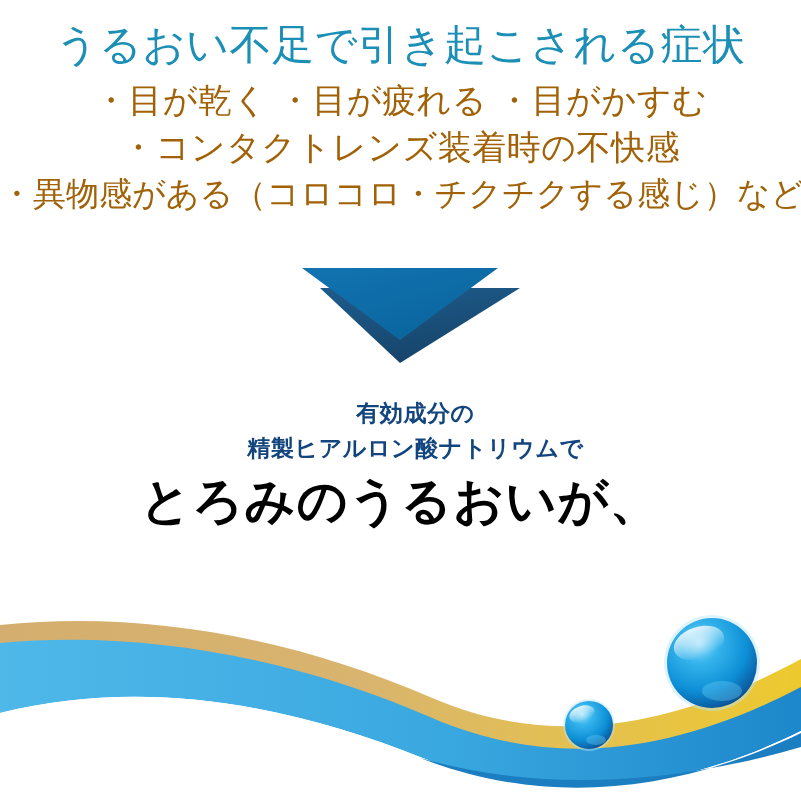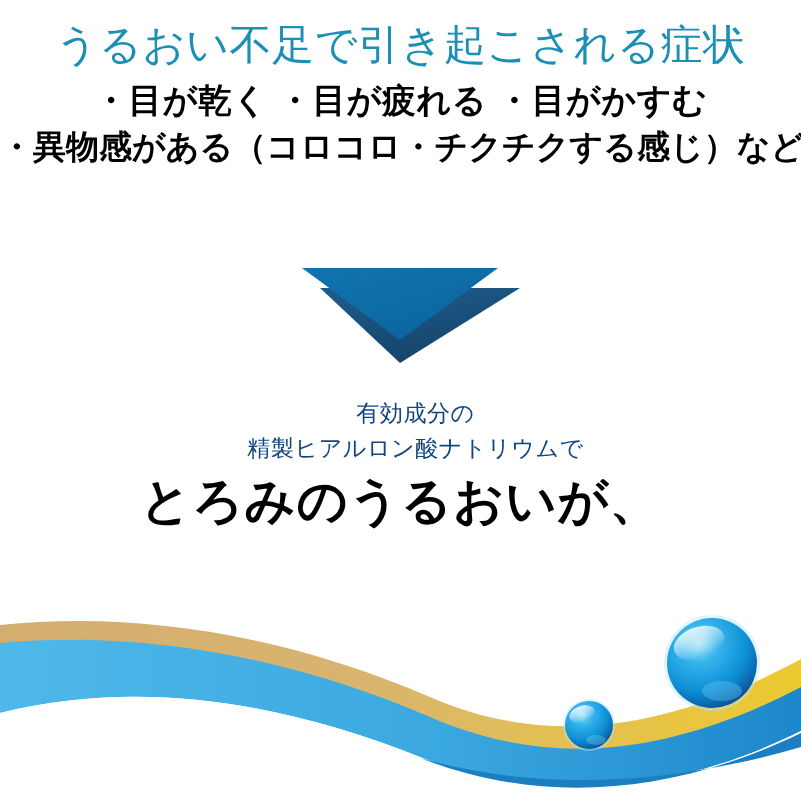--- a/index.html
+++ b/index.html
@@ -35,22 +35,22 @@
     line-height: 1.1;
     white-space: nowrap;
   }
   .symptom-list {
     list-style: none;
     margin: 0;
     padding: 0;
   }
   .symptom-item {
     font-size: 34px;
-    font-weight: 700;
-    color: #000000;
+    font-weight: 400;
+    color: #a16207;
     line-height: 1.38;
     letter-spacing: 0.5px;
     white-space: nowrap;
   }
   .symptom-item.first-row { margin-top: 9px; }
   .symptom-item.wide { font-size: 33px; letter-spacing: 0px; }
 
   
   .arrow-wrap {
     position: absolute;
@@ -63,21 +63,21 @@
   
   .ingredient-block {
     position: absolute;
     top: 396px;
     left: 0;
     width: 801px;
     text-align: center;
   }
   .ingredient-line {
     font-size: 23px;
-    font-weight: 400;
+    font-weight: 700;
     color: #12447e;
     line-height: 1.52;
     letter-spacing: 0.6px;
     white-space: nowrap;
     padding-left: 30px;
   }
 
   
   .headline-block {
     position: absolute;
@@ -109,20 +109,21 @@
 </head>
 <body>
 
 <div id="ad-root">
 
   <section class="symptom-section">
     <h1 class="symptom-title">うるおい不足で引き起こされる症状</h1>
 
     <ul class="symptom-list">
       <li class="symptom-item first-row">・目が乾く ・目が疲れる ・目がかすむ</li>
+      <li class="symptom-item">・コンタクトレンズ装着時の不快感</li>
       <li class="symptom-item wide">・異物感がある（コロコロ・チクチクする感じ）など</li>
     </ul>
   </section>
 
   <div class="arrow-wrap">
     <svg width="801" height="120" viewBox="0 0 801 120">
       <defs>
         <linearGradient id="arrowBackGrad" x1="0" y1="0" x2="0.35" y2="1">
           <stop offset="0%" stop-color="#1e5c8c"></stop>
           <stop offset="100%" stop-color="#16456b"></stop>

